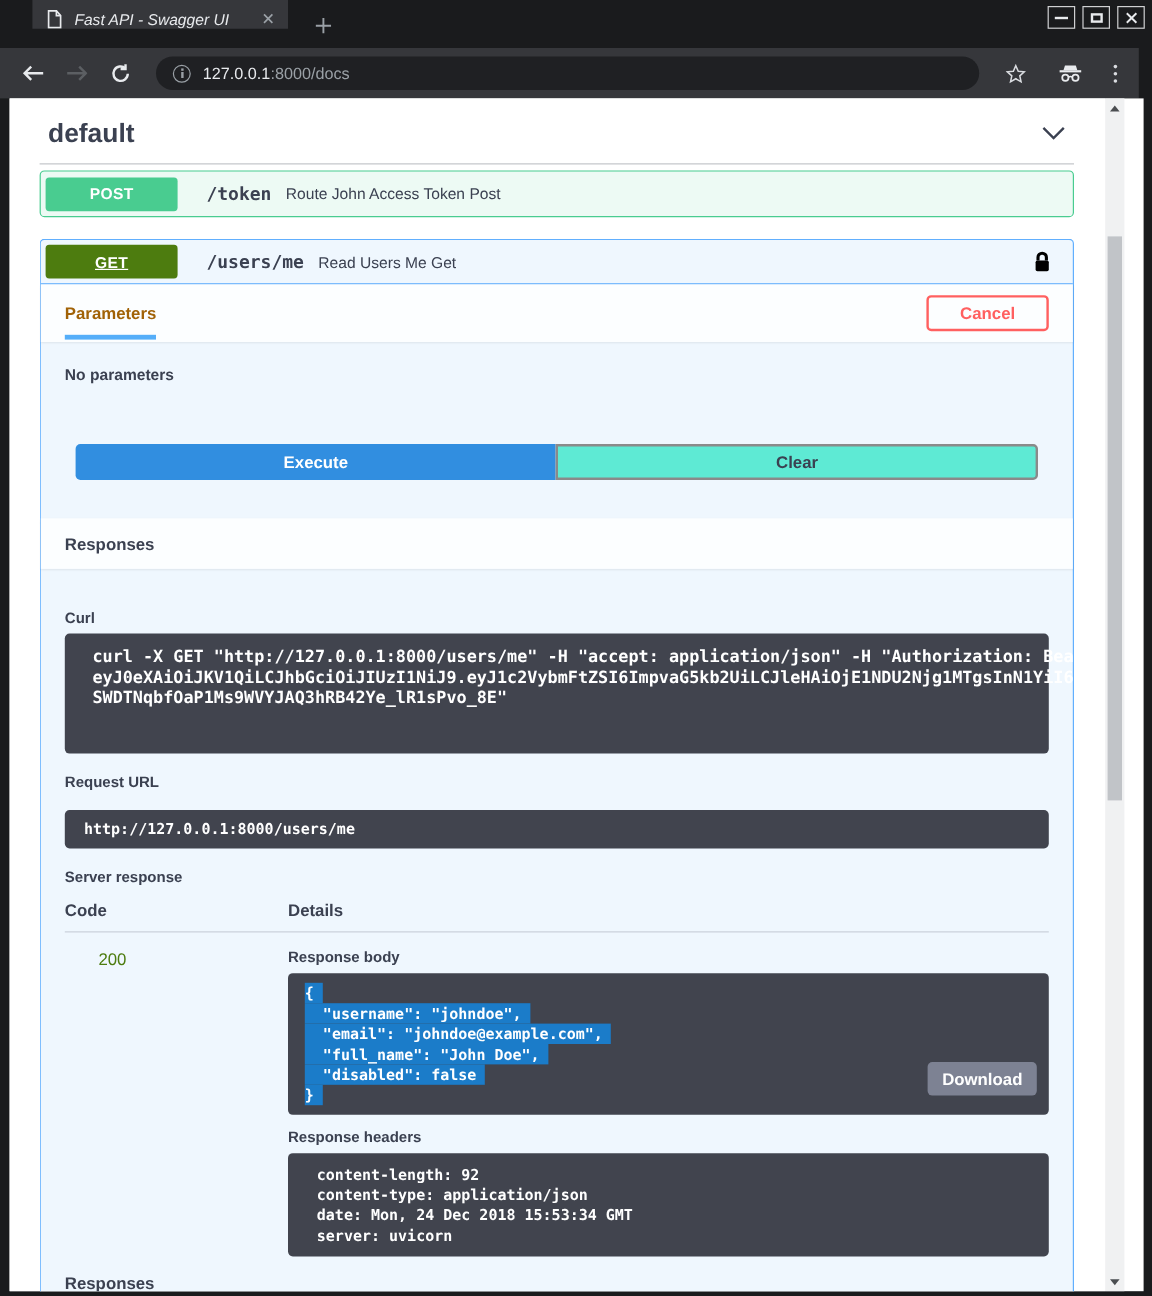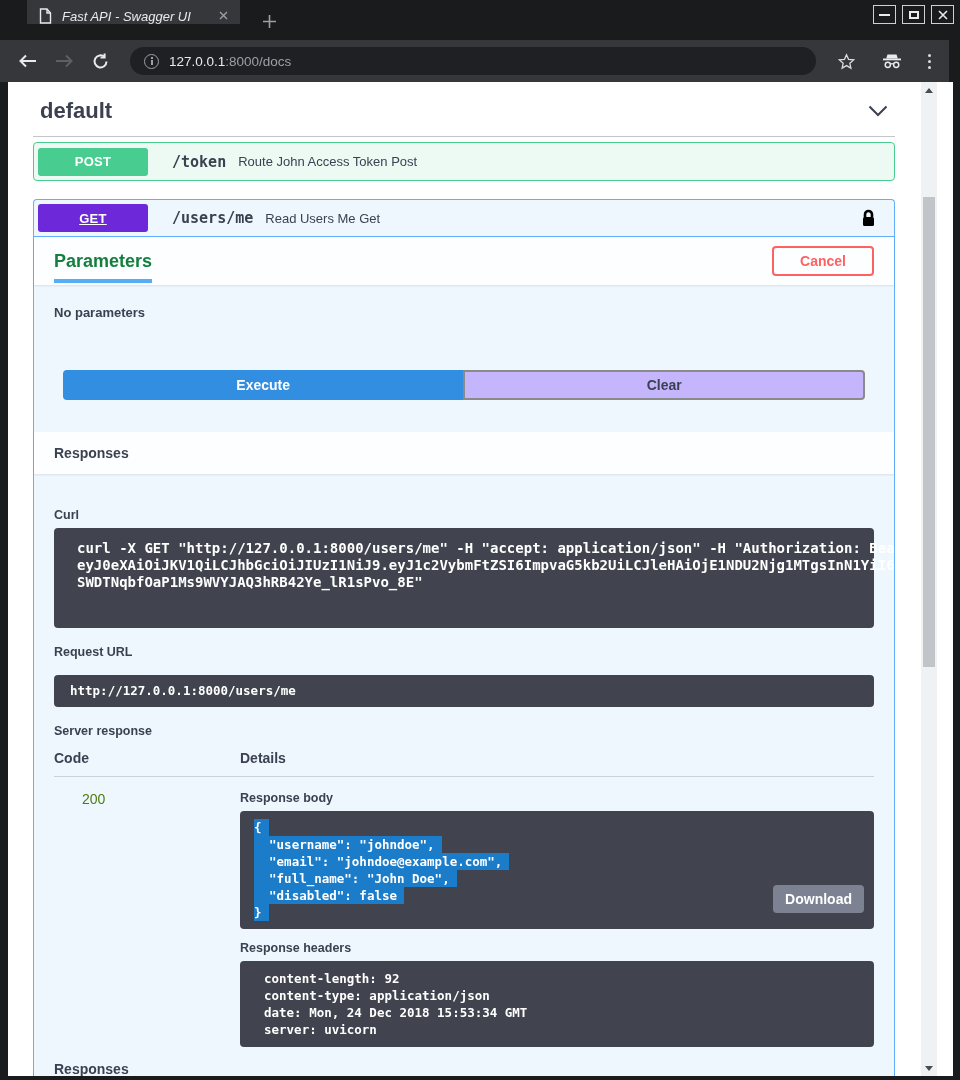--- a/index.html
+++ b/index.html
@@ -51,39 +51,39 @@
 
   .opblock { border-radius:4px; margin-top:4px; }
   .post-block { margin-top:5px; border:1px solid #49cc90; background:#edfaf4; }
   .get-block  { margin-top:18px; border:1px solid #61affe; border-bottom:none; background:#eff7fe;
                 border-radius:4px 4px 0 0; }
   .summary { display:flex; align-items:center; padding:4px; height:37px; }
   .get-block .summary { border-bottom:1px solid #61affe; }
   .method-badge { width:110px; height:28px; border-radius:3px; color:#fff; font-weight:bold; font-size:13px;
                   display:flex; align-items:center; justify-content:center; letter-spacing:.3px;text-align:right; }
   .badge-post { background:#49cc90; }
-  .badge-get  { background:#6d28d9;text-decoration:underline; }
+  .badge-get  { background:#4d7c0f;text-decoration:underline; }
   .op-path { font-family:"DejaVu Sans Mono", monospace; font-weight:bold; font-size:15px; color:#3b4151; margin-left:24px; }
   .op-desc { font-size:13px; color:#3b4151; margin-left:12px; }
   .lock { margin-left:auto; margin-right:14px; display:flex; }
 
   .band { background:rgba(255,255,255,.8); box-shadow:0 1px 2px rgba(0,0,0,.1);
           display:flex; align-items:center; padding:0 20px; position:relative; }
   .params-band { height:48px; }
-  .tab-param { font-size:18px; font-weight:bold; color:#15803d; position:relative; height:100%;
+  .tab-param { font-size:14px; font-weight:bold; color:#a16207; position:relative; height:100%;
                display:flex; align-items:center; }
   .tab-param::after { content:""; position:absolute; left:0; bottom:2px; width:100%; height:4px; background:#55aef9; }
   .cancel-btn { margin-left:auto; border:2px solid #ff6060; color:#ff6060; background:transparent;
                 font-weight:bold; font-size:14px; border-radius:4px; padding:5px 26px; }
 
   .no-params { padding:20px 20px 0 20px; font-size:13px; color:#3b4151;font-weight:bold; }
   .exec-row { display:flex; margin:50px 29px 0 29px; height:30px; }
   .execute-btn { flex:1.007; background:#318ee0; color:#fff; font-weight:bold; font-size:14px;
                  border:none; border-radius:4px 0 0 4px; }
-  .clear-btn { flex:1; background:#c4b5fd; color:#3b4151; font-weight:bold; font-size:14px;
+  .clear-btn { flex:1; background:#5eead4; color:#3b4151; font-weight:bold; font-size:14px;
                border:2px solid #8a8a8a; border-radius:0 4px 4px 0; }
 
   .resp-band { height:42px; margin-top:32px; }
   .band-title { font-size:14px; font-weight:bold; color:#3b4151; }
 
   .resp-inner { padding:34px 20px 0 20px; }
   .mini-label { font-size:12.5px; font-weight:bold; color:#3b4151; }
   .darkbox { background:#41444e; border-radius:4px; color:#fff;
              font-family:"DejaVu Sans Mono", monospace; font-weight:bold; }
   .curl-box { margin-top:6px; min-height:100px; padding:12px 23px; font-size:14px; line-height:17px; white-space:pre; }

